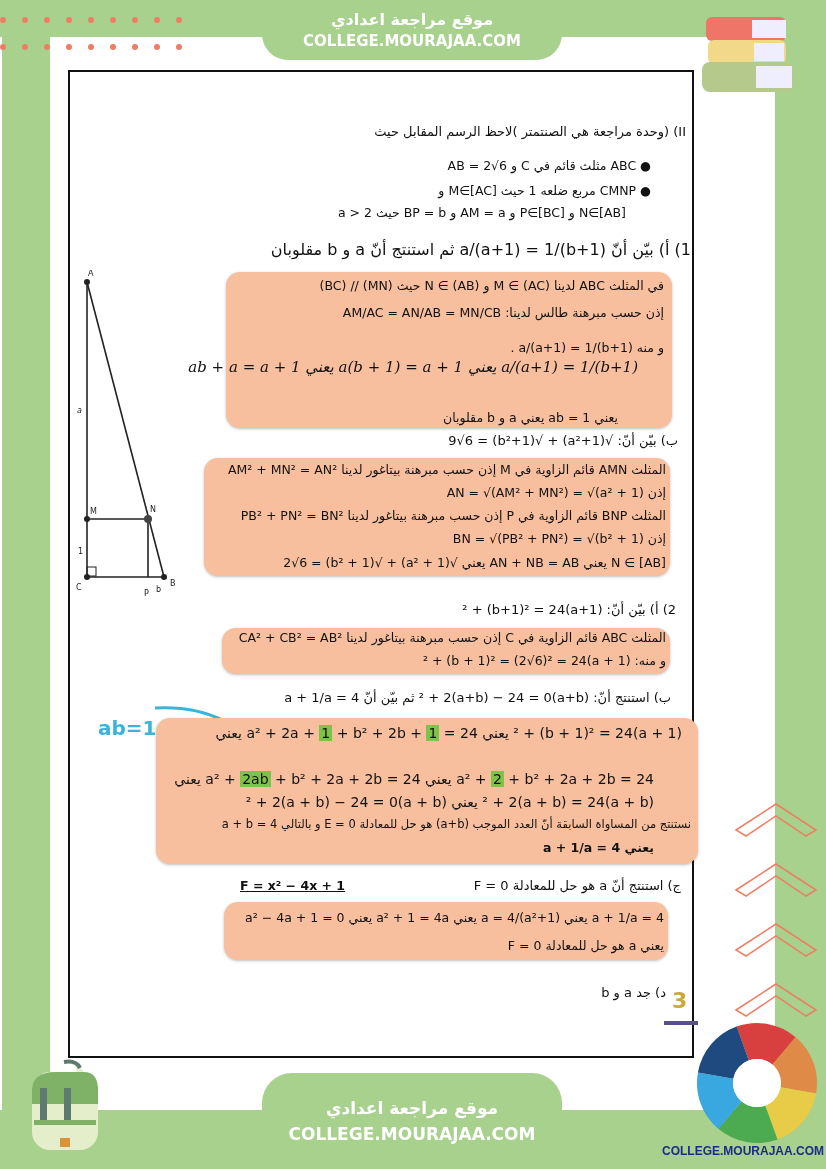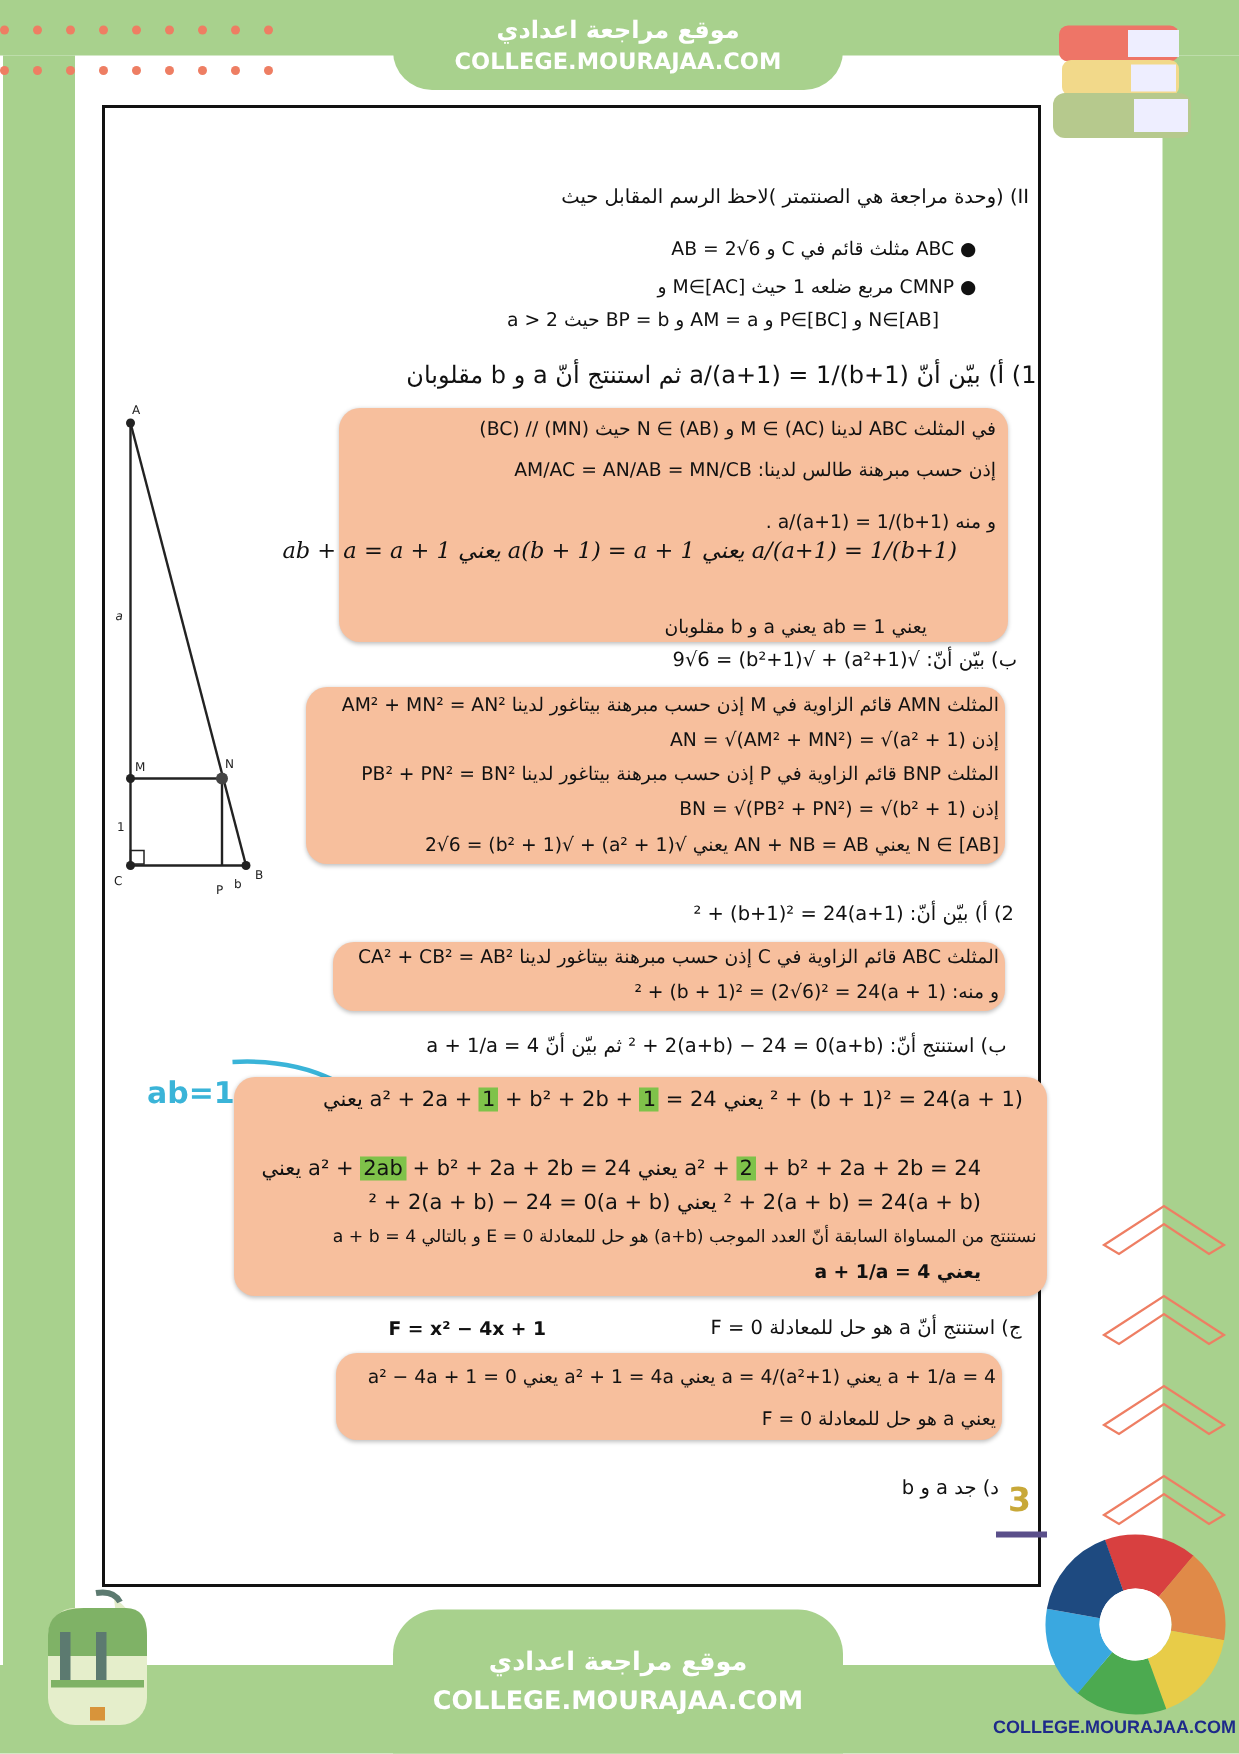--- a/index.html
+++ b/index.html
@@ -126,21 +126,21 @@
   <path d="M120 58 L132 70 L135 54" stroke="#8a9aa0" stroke-width="4" fill="none"></path>
 </svg>
 
 <div class="box" style="left:156px;top:718px;width:542px;height:146px;"></div>
 <div class="line" style="right:144px;top:725px;font-size:14px;"><span>(a + 1)² + (b + 1)² = 24 يعني a² + 2a + </span><span class="hl">1</span><span> + b² + 2b + </span><span class="hl">1</span><span> = 24 يعني</span></div>
 <div class="line" style="right:172px;top:771px;font-size:14px;"><span>a² + </span><span class="hl">2</span><span> + b² + 2a + 2b = 24 يعني a² + </span><span class="hl">2ab</span><span> + b² + 2a + 2b = 24 يعني</span></div>
 <div class="line" style="right:172px;top:794px;font-size:14px;">(a + b)² + 2(a + b) = 24   يعني   (a + b)² + 2(a + b) − 24 = 0</div>
 <div class="line" style="right:135px;top:817px;font-size:11.5px;">نستنتج من المساواة السابقة أنّ العدد الموجب (a+b) هو حل للمعادلة E = 0 و بالتالي a + b = 4</div>
 <div class="line" style="right:172px;top:840px;font-weight:bold;">يعني  a + 1/a = 4</div>
 
-<div class="rtl" style="left:259px;top:878px;direction:ltr;font-weight:bold;">F = x² − 4x + 1</div>
+<div class="rtl" style="left:240px;top:878px;direction:ltr;font-weight:bold;text-decoration:underline;">F = x² − 4x + 1</div>
 <div class="rtl" style="right:145px;top:878px;font-size:13px;">ج) استنتج أنّ a هو حل للمعادلة  F = 0</div>
 
 <div class="box" style="left:224px;top:902px;width:444px;height:58px;"></div>
 <div class="line" style="right:162px;top:910px;">a + 1/a = 4  يعني  (a²+1)/a = 4  يعني  a² + 1 = 4a  يعني  a² − 4a + 1 = 0</div>
 <div class="line" style="right:162px;top:938px;">يعني a هو حل للمعادلة F = 0</div>
 
 <div class="rtl" style="right:160px;top:985px;font-size:13px;">د) جد a و b</div>
 
 <div style="position:absolute;left:672px;top:988px;color:#c8a838;font-size:22px;font-weight:bold;">3</div>
 <div style="position:absolute;left:664px;top:1021px;width:34px;height:4px;background:#5a4f8a;"></div>

